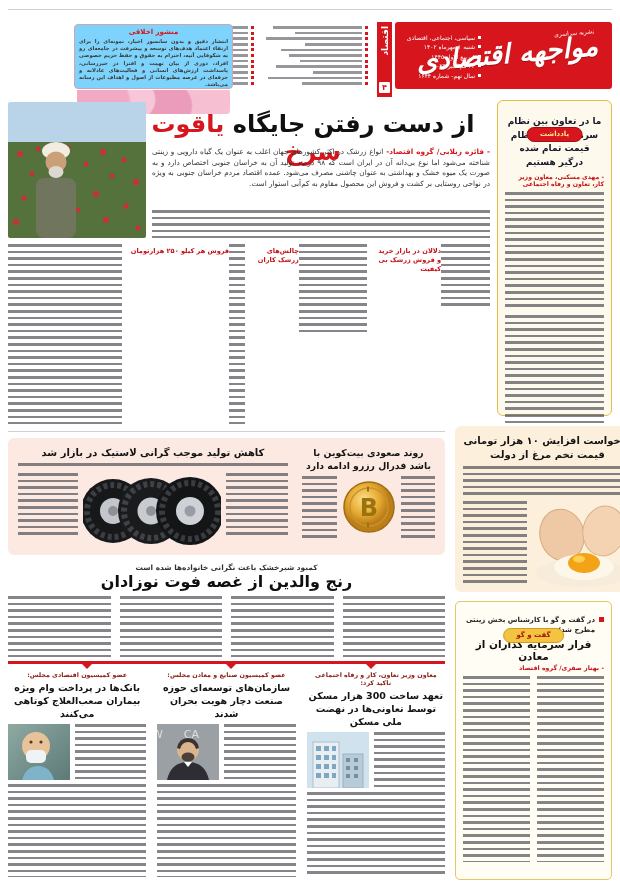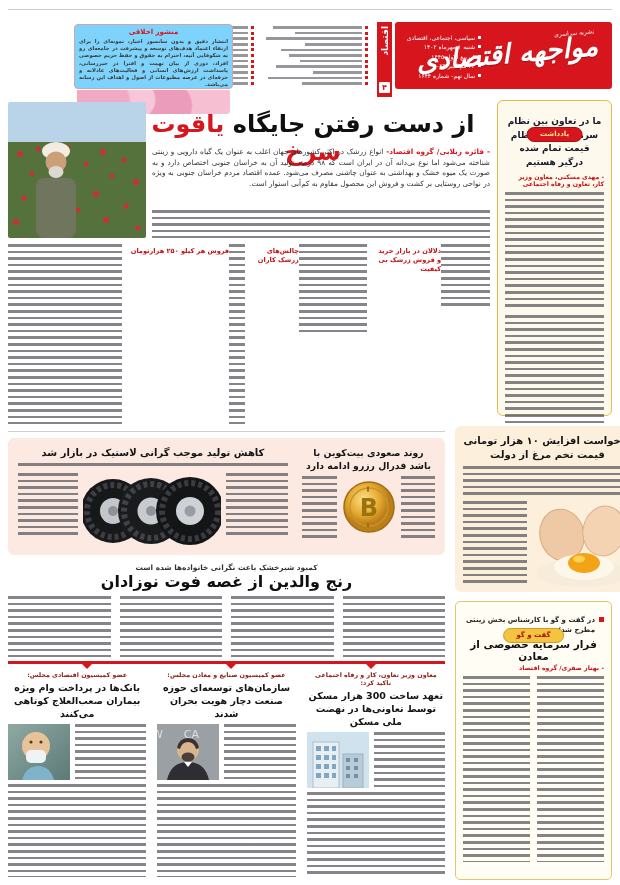--- a/index.html
+++ b/index.html
@@ -451,21 +451,21 @@
       <div class="tx" style="flex:1;margin-top:4px;"></div>
     </div>
   </div>
 
   <div class="abs intbox" style="left:455px;top:601px;width:157px;height:279px;">
     <div class="tabpill tab-gold">گفت و گو</div>
     <div class="int-kick">
       <span class="rs"></span>
       <span>در گفت و گو با کارشناس بخش زینتی مطرح شد؛</span>
     </div>
-    <div class="int-title">فرار سرمایه خصوصی از معادن</div>
+    <div class="int-title">فرار سرمایه گذاران از معادن</div>
     <div class="int-byline">- بهناز صفری/ گروه اقتصاد</div>
     <div class="cols2" style="height:186px;">
       <div class="c tx"></div>
       <div class="c tx"></div>
     </div>
   </div>
 
 </div>
 
 </body></html>

